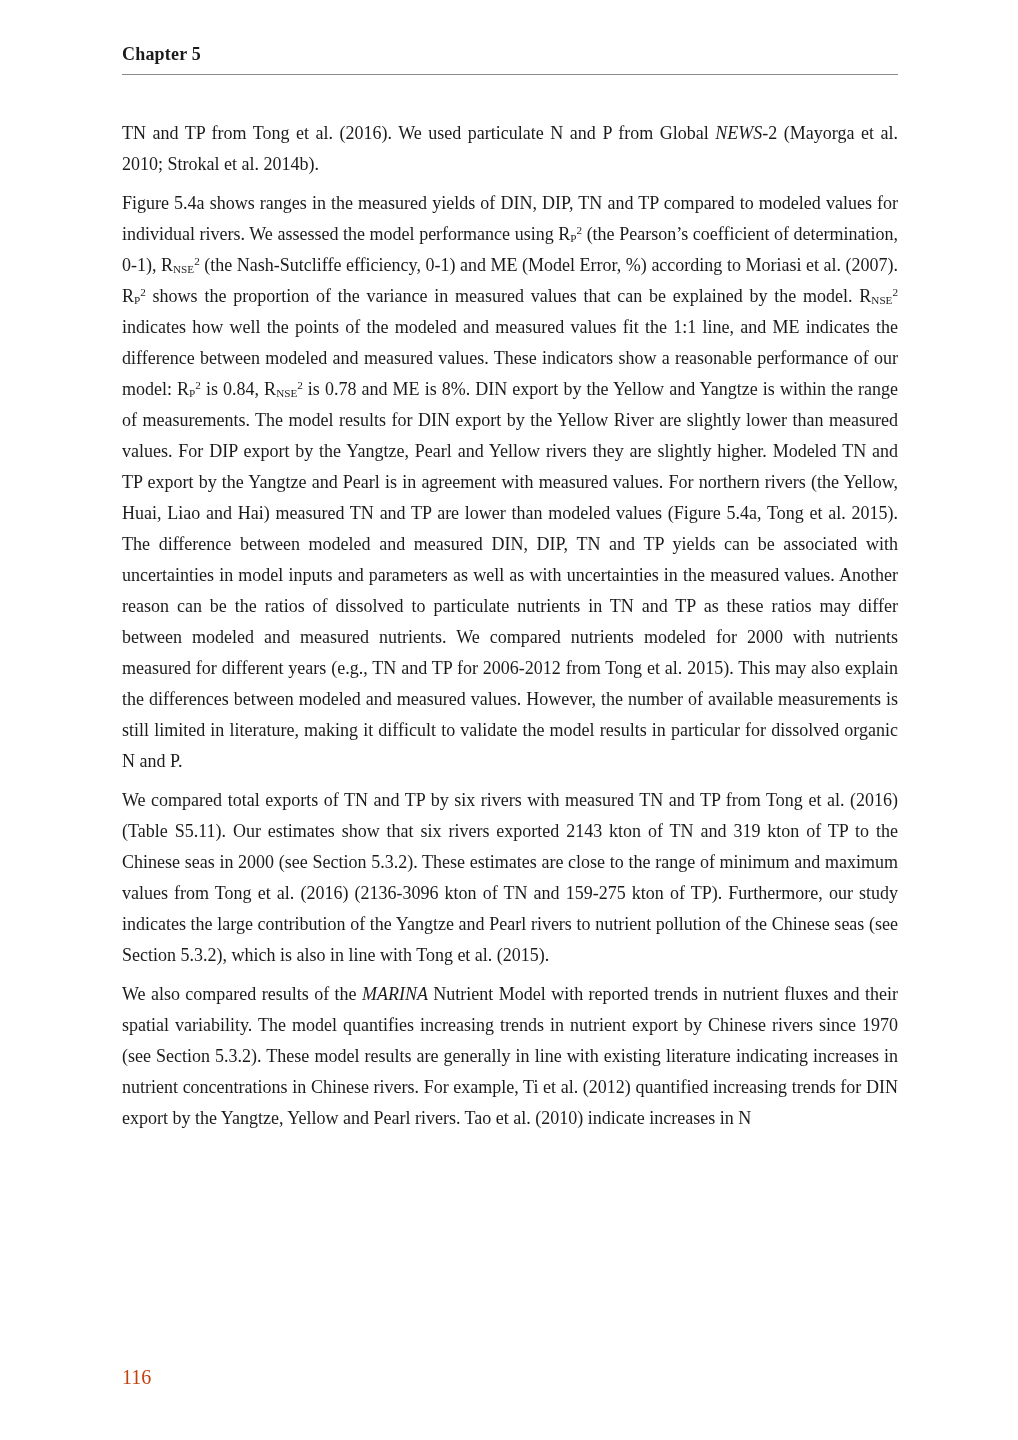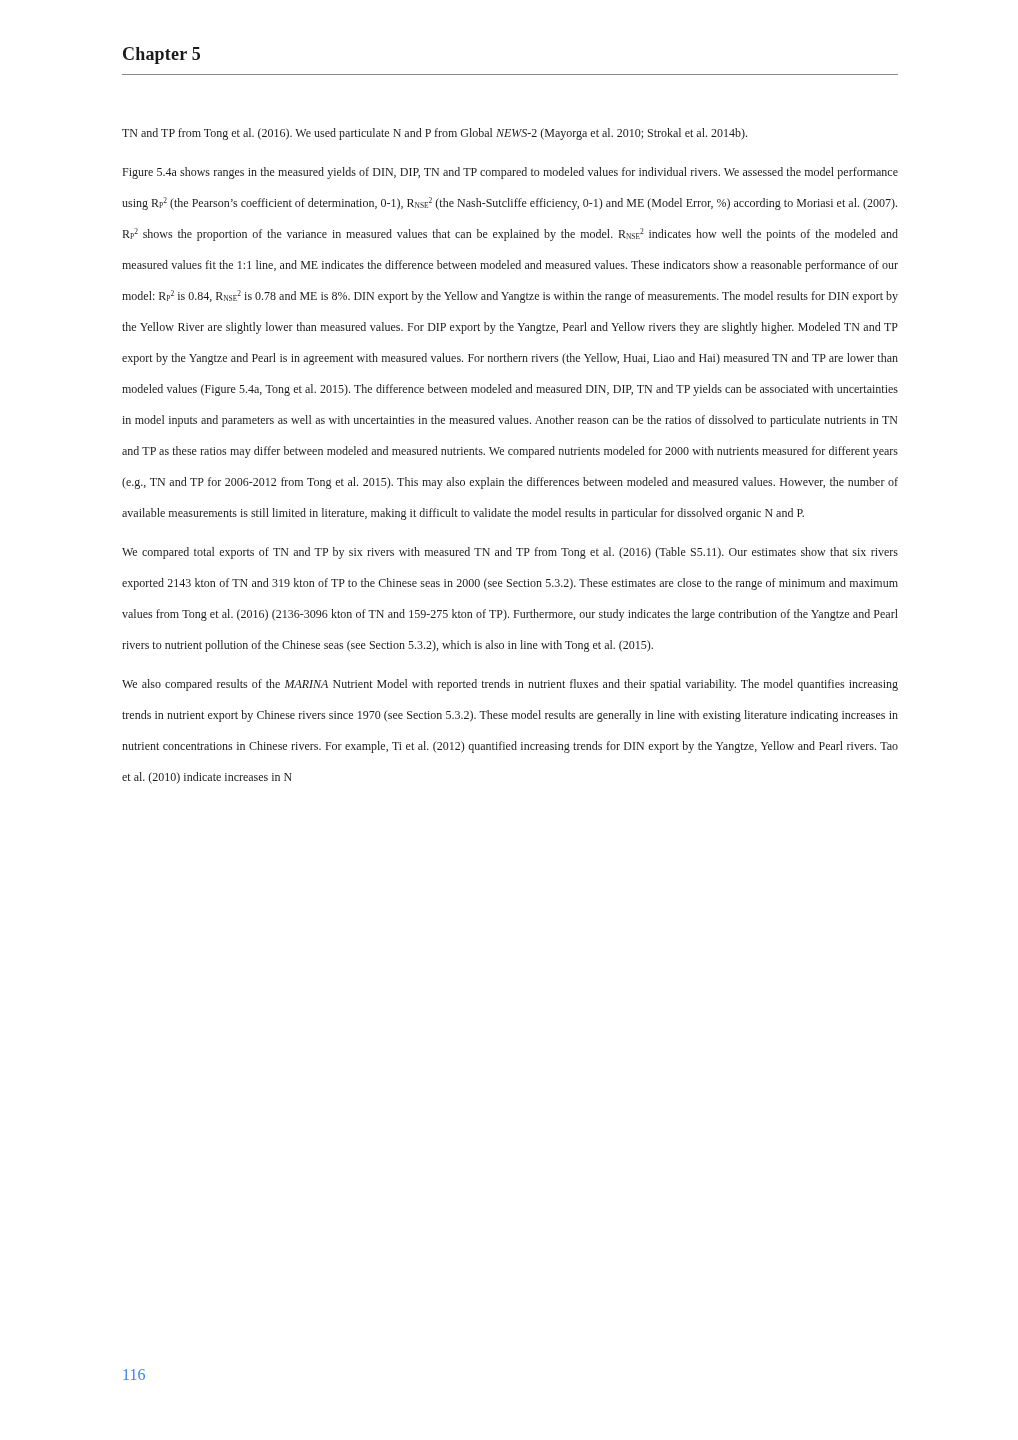--- a/index.html
+++ b/index.html
@@ -33,21 +33,21 @@
     letter-spacing: 0.2px;
     color: #1b1b1b;
   }
   .body-text {
     position: absolute;
     left: 122px;
     top: 118px;
     width: 776px;
   }
   .body-text p {
-    font-size: 12px;
+    font-size: 18px;
     line-height: 31px;
     text-align: justify;
     margin-bottom: 8px;
     color: #1b1b1b;
   }
   .body-text p:last-child { margin-bottom: 8px; }
   .body-text em { font-style: italic; }
   .body-text sub, .body-text sup {
     font-size: 62%;
     line-height: 0;
@@ -55,22 +55,22 @@
     vertical-align: baseline;
   }
   .body-text sub { bottom: -0.18em; }
   .body-text sup { top: -0.55em; }
   .page-footer {
     position: absolute;
     left: 122px;
     top: 1366px;
   }
   .page-number {
-    font-size: 16px;
-    color: #3b82f6;
+    font-size: 20px;
+    color: #c2410c;
   }
 </style>
 </head>
 <body>
 
 <div class="page">
 
   <header class="running-header">
     <span class="chapter-label">Chapter 5</span>
   </header>

